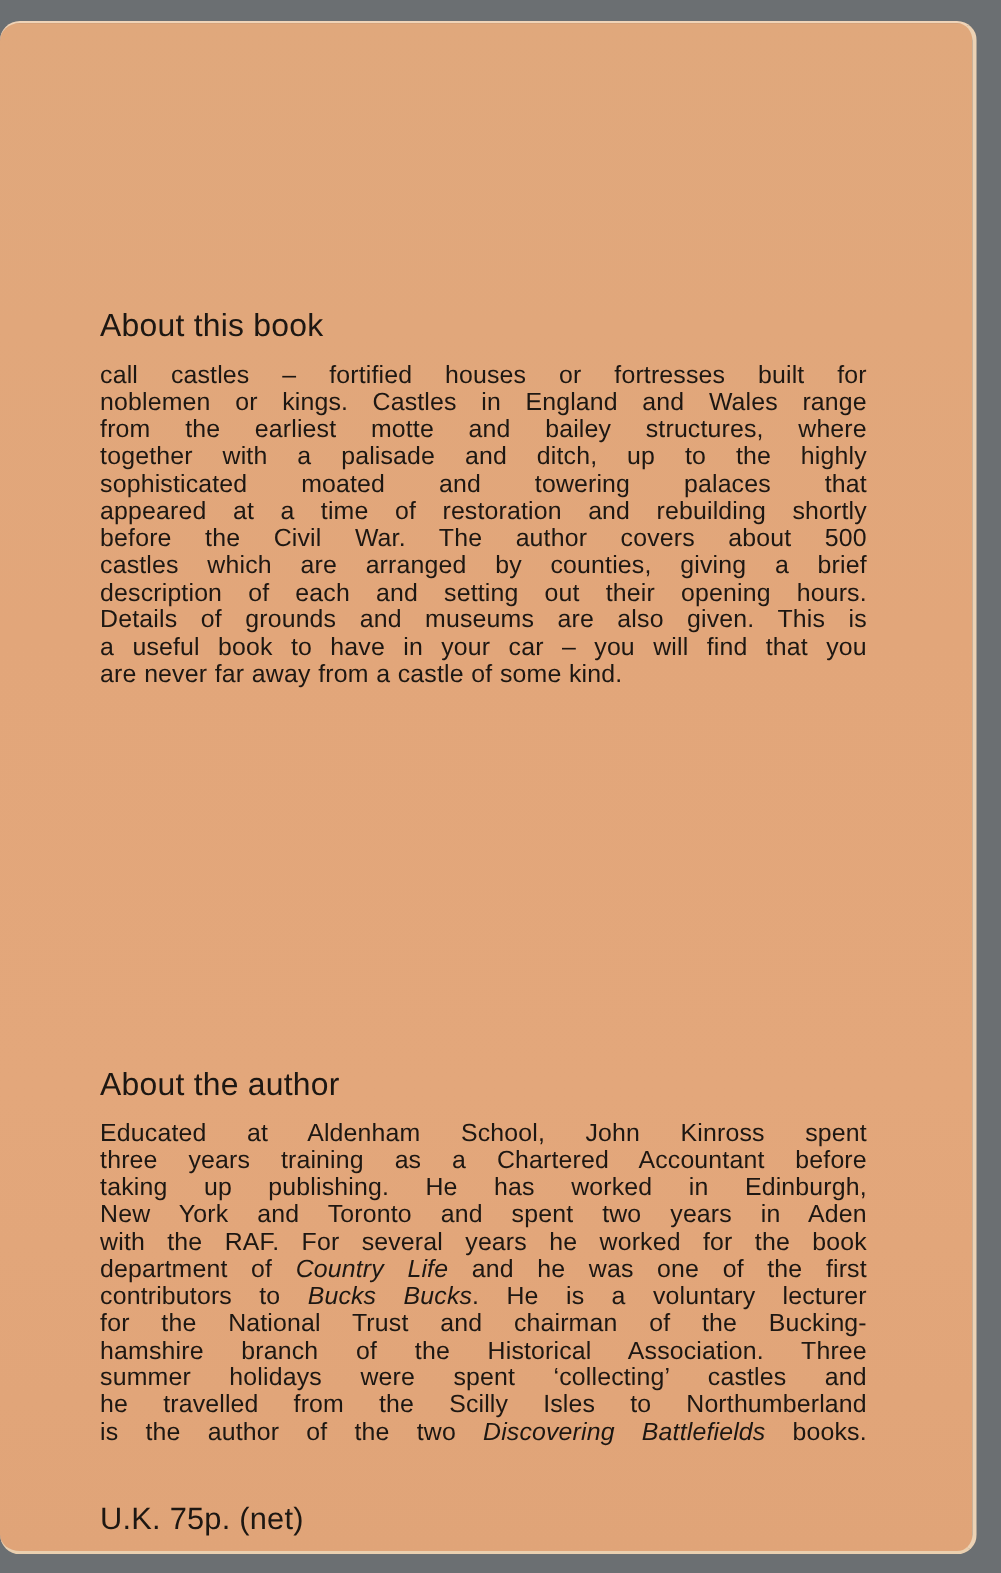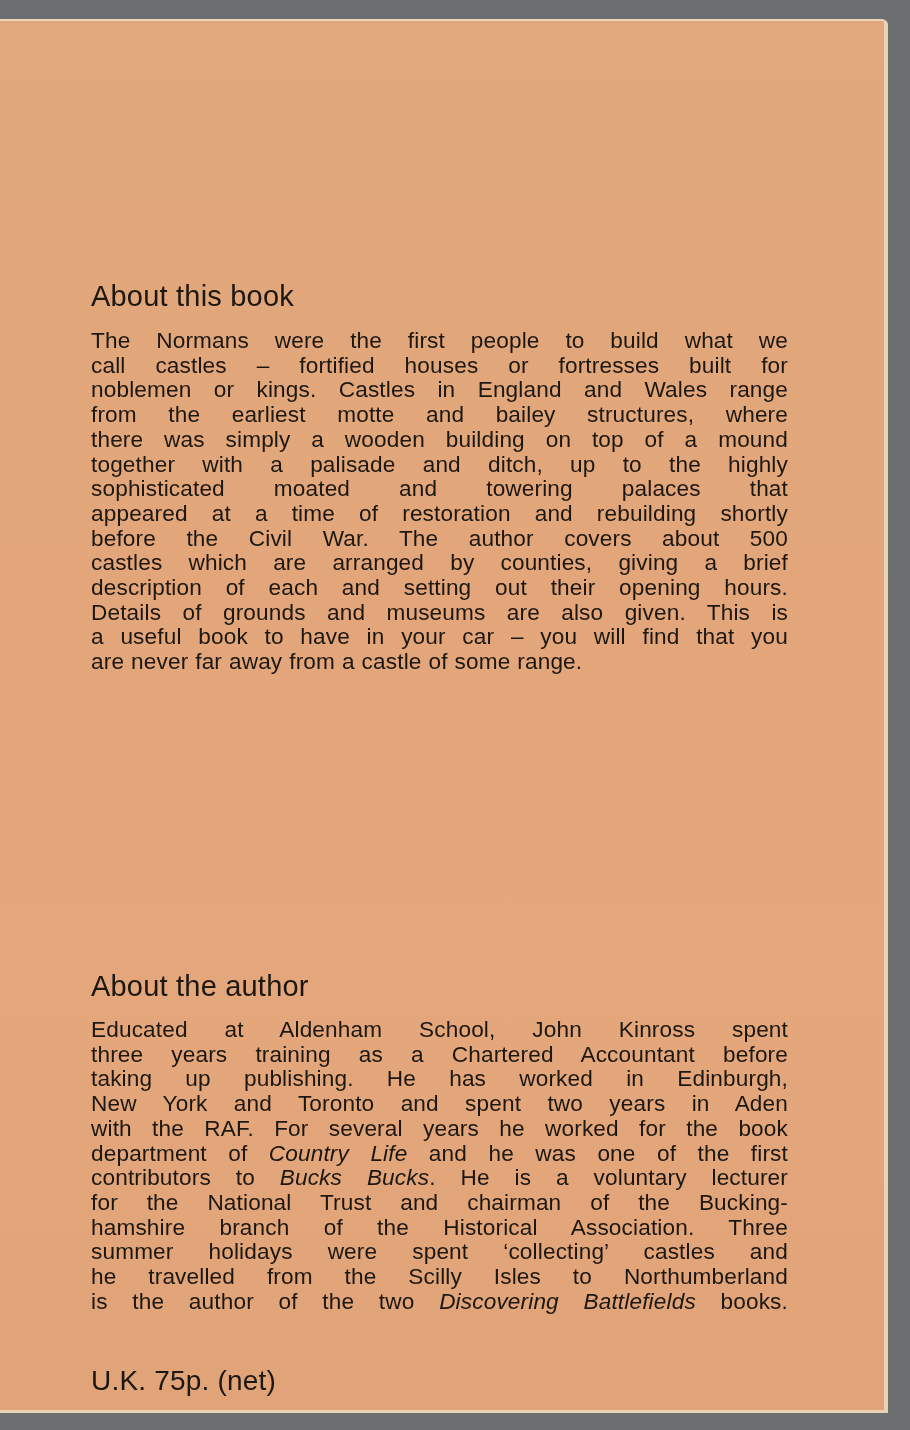--- a/index.html
+++ b/index.html
@@ -18,20 +18,21 @@
       left: 0;
       top: 19px;
       width: 888px;
       height: 1394px;
       background: linear-gradient(180deg, #e0a87c 0%, #e2a67a 40%, #e3a77b 70%, #e0a478 100%);
       border-right: 4px solid #ecd2b4;
       border-top: 2px solid #f0d4b8;
       border-bottom: 3px solid #ead0b0;
       border-top-right-radius: 6px;
       box-sizing: border-box;
+      border-radius: 18px;
     }
     .content {
       position: absolute;
       left: 91px;
       width: 697px;
       color: #1d1712;
       font-family: "Liberation Sans", "DejaVu Sans", sans-serif;
     }
     .heading {
       font-size: 29px;
@@ -67,34 +68,32 @@
     #price { top: 1343px; font-size: 28px; line-height: 34px; }
   </style>
 </head>
 <body>
 
 <div class="cover">
 
   <h2 class="content heading" id="about-book-heading">About this book</h2>
 
   <div class="content para" id="about-book-body">
-    <span class="line">The Normans were the first people to build what we</span>
     <span class="line">call castles – fortified houses or fortresses built for</span>
     <span class="line">noblemen or kings. Castles in England and Wales range</span>
     <span class="line">from the earliest motte and bailey structures, where</span>
-    <span class="line">there was simply a wooden building on top of a mound</span>
     <span class="line">together with a palisade and ditch, up to the highly</span>
     <span class="line">sophisticated moated and towering palaces that</span>
     <span class="line">appeared at a time of restoration and rebuilding shortly</span>
     <span class="line">before the Civil War. The author covers about 500</span>
     <span class="line">castles which are arranged by counties, giving a brief</span>
     <span class="line">description of each and setting out their opening hours.</span>
     <span class="line">Details of grounds and museums are also given. This is</span>
     <span class="line">a useful book to have in your car – you will find that you</span>
-    <span class="line last">are never far away from a castle of some range.</span>
+    <span class="line last">are never far away from a castle of some kind.</span>
   </div>
 
   <h2 class="content heading" id="about-author-heading">About the author</h2>
 
   <div class="content para" id="about-author-body">
     <span class="line"><span>Educated at Aldenham School, John Kinross spent</span></span>
     <span class="line"><span>three years training as a Chartered Accountant before</span></span>
     <span class="line"><span>taking up publishing. He has worked in Edinburgh,</span></span>
     <span class="line"><span>New York and Toronto and spent two years in Aden</span></span>
     <span class="line"><span>with the RAF. For several years he worked for the book</span></span>

